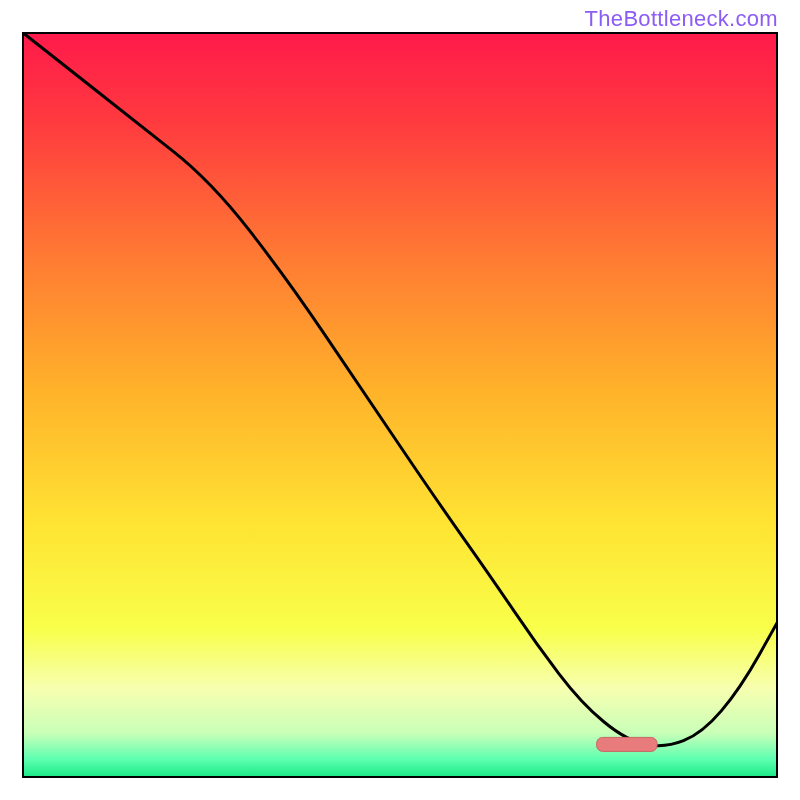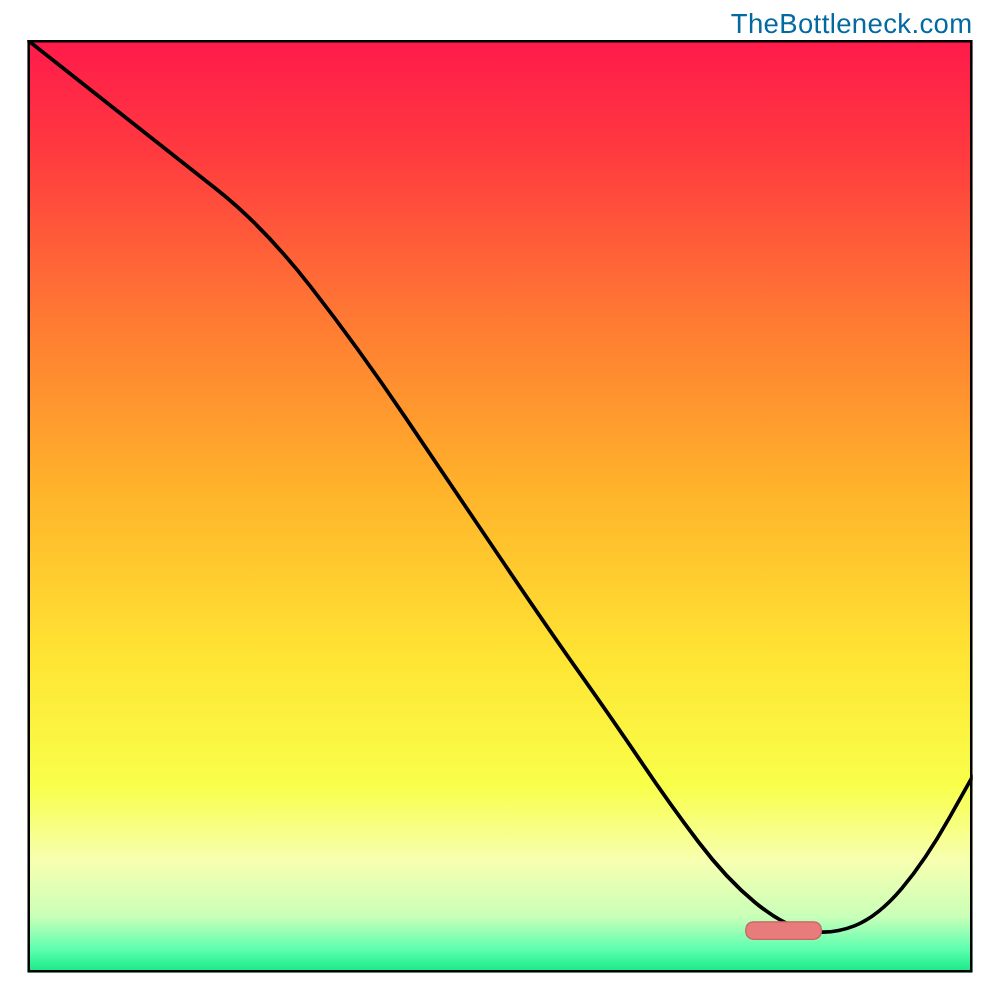--- a/index.html
+++ b/index.html
@@ -47,21 +47,21 @@
     position: absolute;
     left: 0;
     top: 0;
     width: 100%;
     height: 100%;
   }
   .watermark {
     position: absolute;
     top: 6px;
     right: 22px;
-    color: #0369a1;
+    color: #8b5cf6;
     font-size: 22px;
     font-weight: 500;
     letter-spacing: 0.3px;
   }
 </style>
 </head>
 <body>
 
 <div class="chart-container">
 

